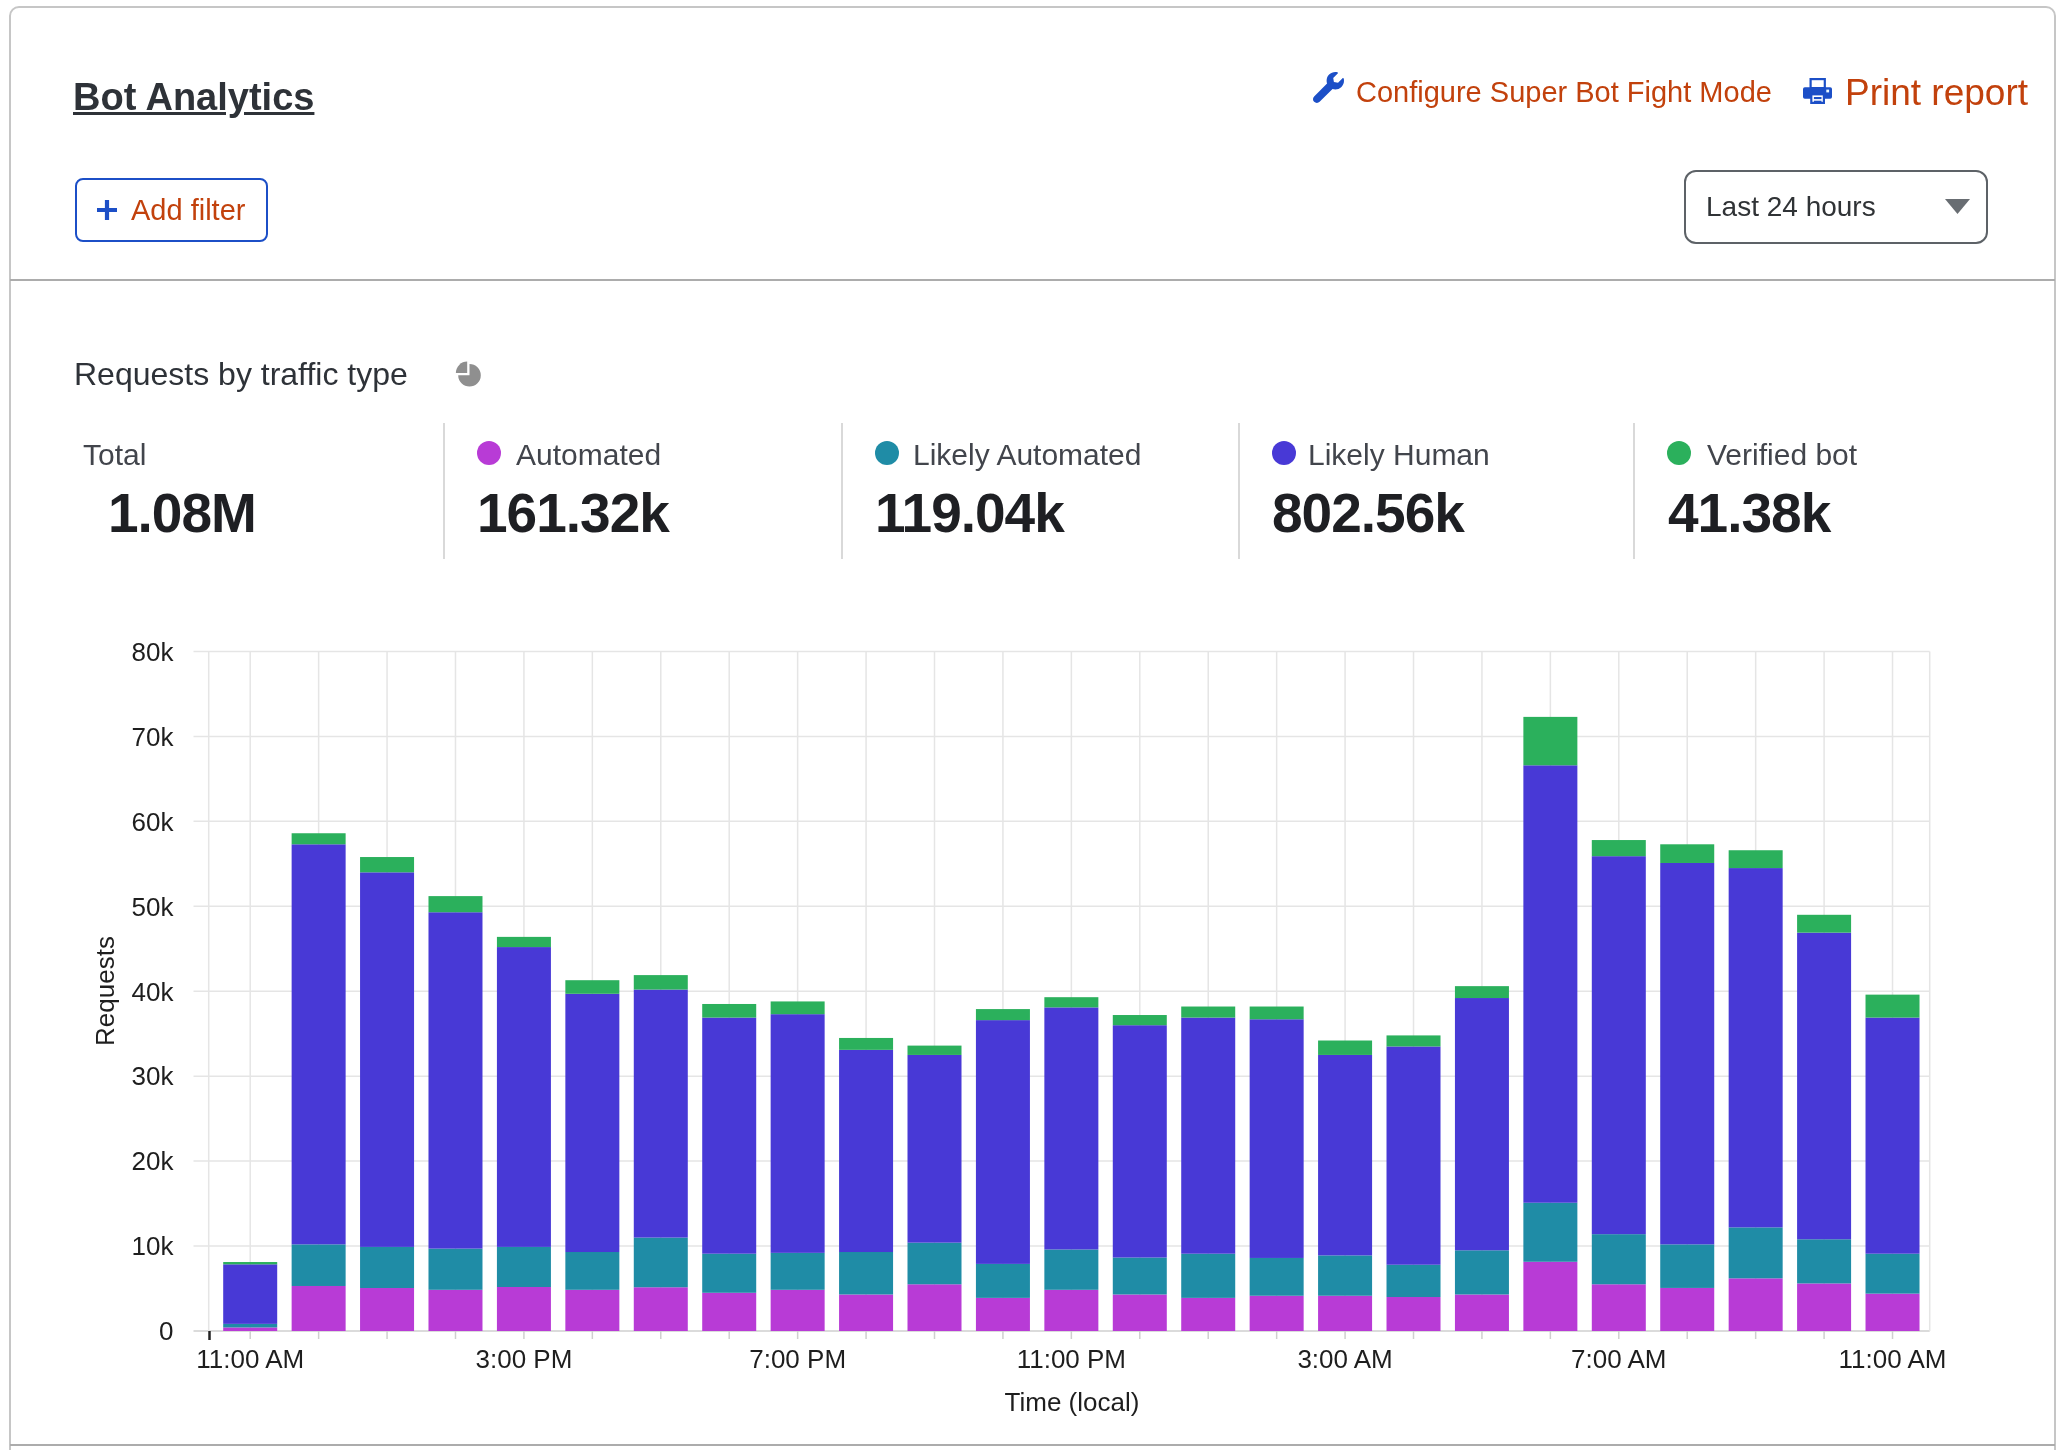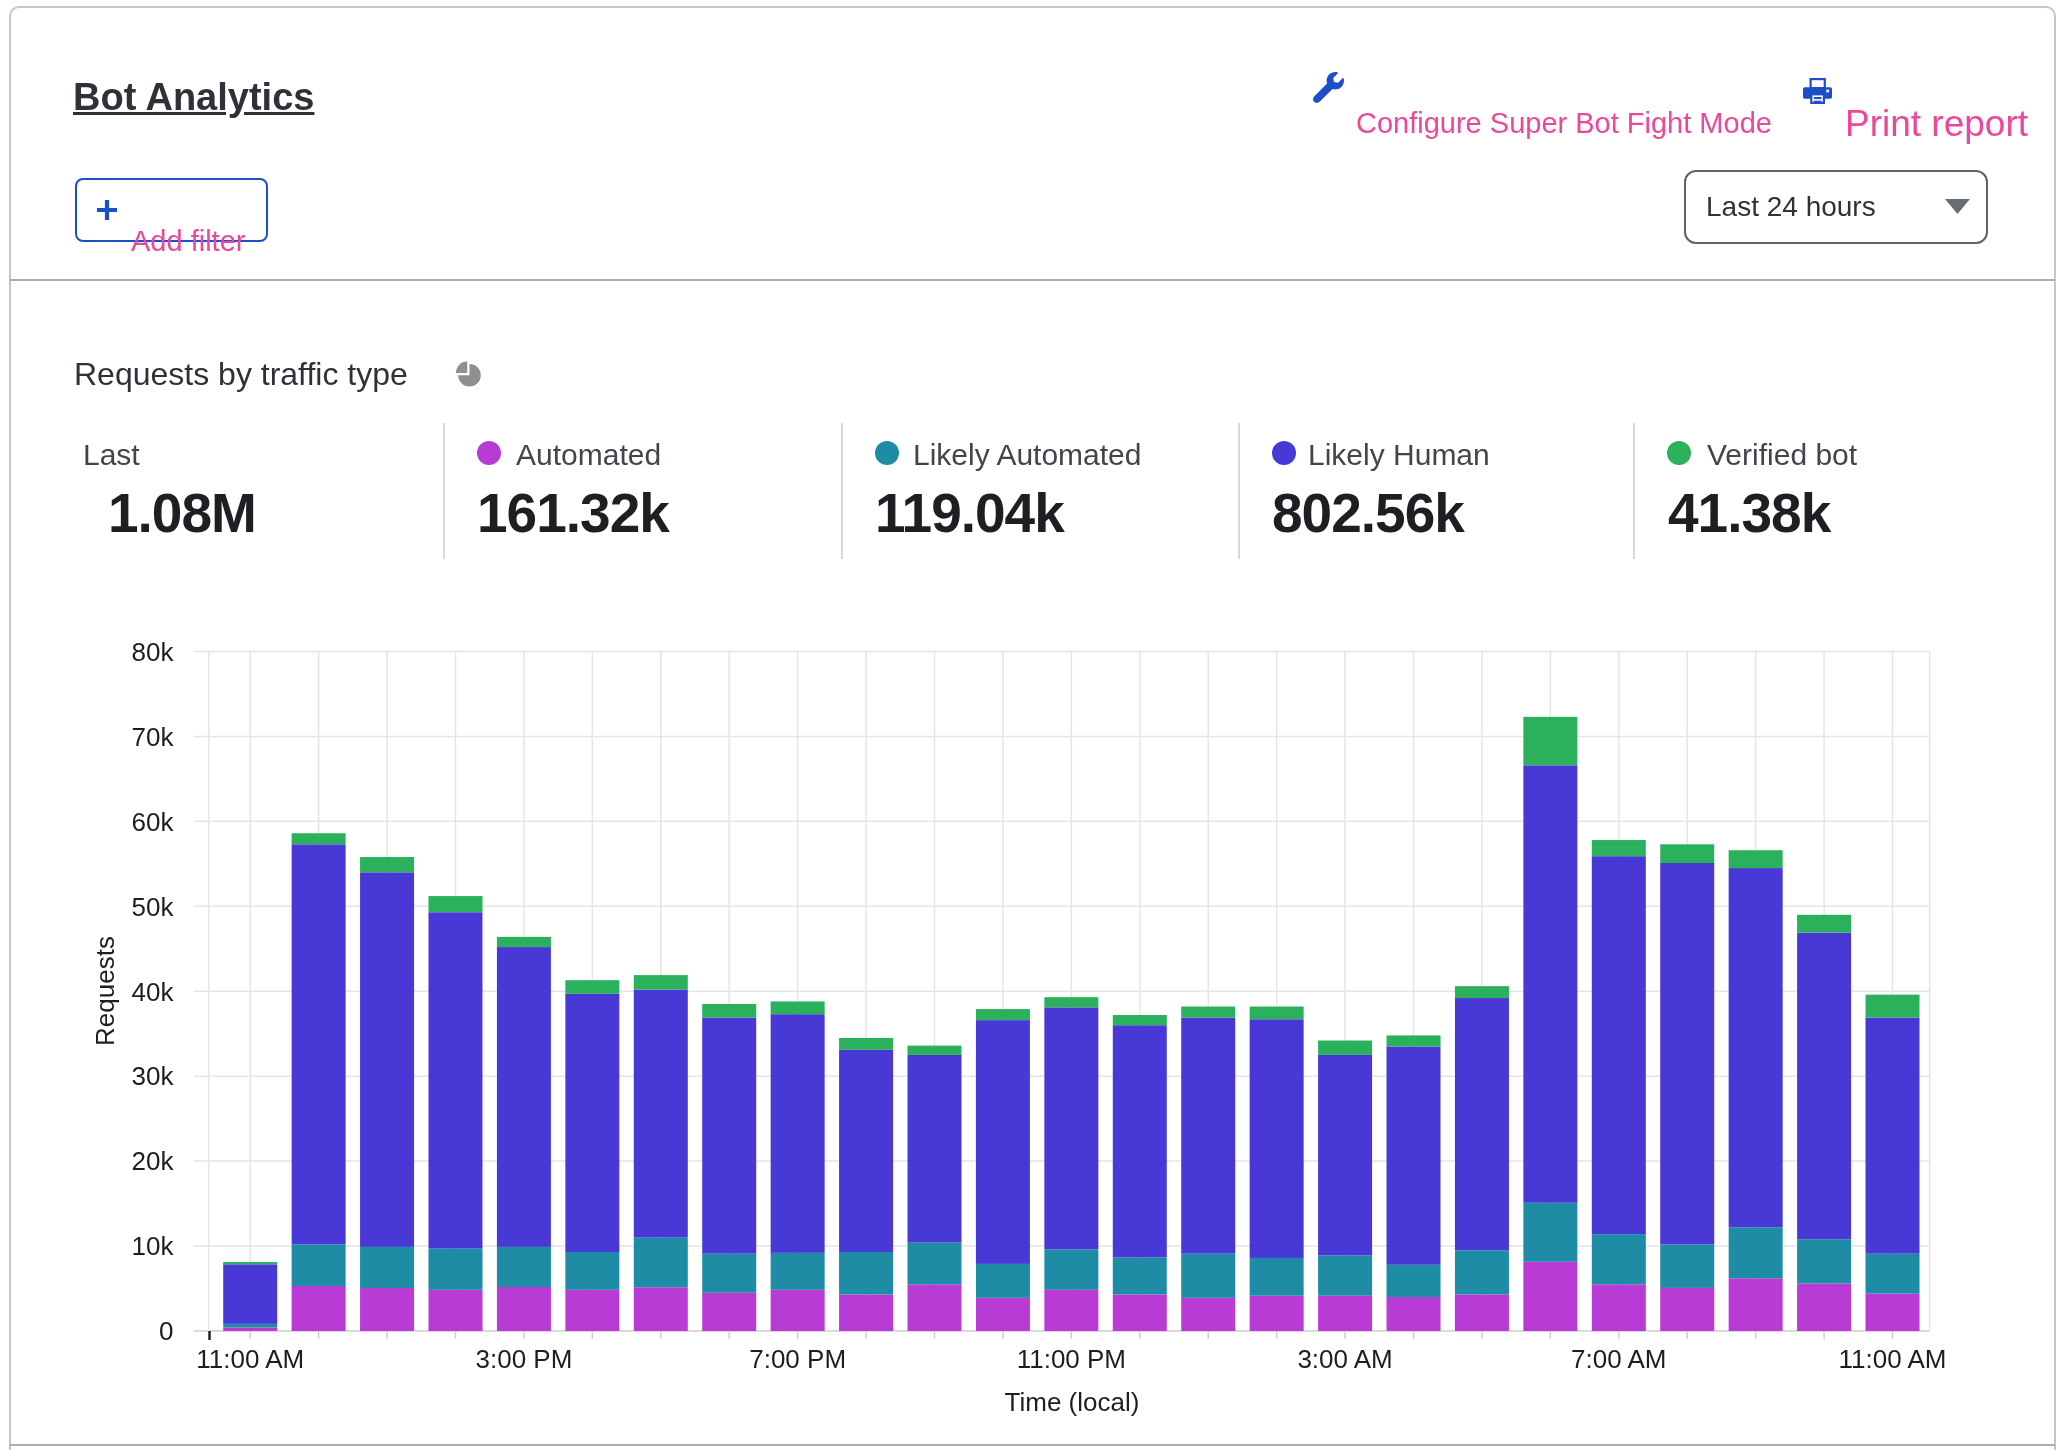--- a/index.html
+++ b/index.html
@@ -1,20 +1,20 @@
 <!DOCTYPE html>
 <html><head>
 <meta charset="utf-8">
 <style>
   * { margin:0; padding:0; box-sizing:border-box; }
   html,body { width:2062px; height:1450px; background:#fff; font-family:"Liberation Sans", sans-serif; position:relative; overflow:hidden; }
   .abs { position:absolute; }
   .card { position:absolute; left:9px; top:6px; width:2047px; height:1500px; border:2px solid #c6c6c6; border-radius:10px 10px 0 0; background:#fff; }
   .divider { position:absolute; left:10px; width:2045px; height:2px; background:#acacac; }
-  .blue { color:#ec4899;margin-top:31px; }
+  .blue { color:#c2410c; }
   .statlabel { font-size:30px; color:#42454c; line-height:30px; }
   .statvalue { font-size:55px; font-weight:bold; color:#1e1f23; line-height:55px; letter-spacing:-1px; }
   .vdiv { position:absolute; top:423px; height:136px; width:2px; background:#d9d9d9; }
   .dot { position:absolute; width:24px; height:24px; border-radius:50%; top:441px; }
 </style>
 </head>
 <body>
   <div class="card"></div>
   <div class="divider" style="top:279px;"></div>
   <div class="divider" style="top:1444px;"></div>
@@ -51,21 +51,21 @@
   <svg class="abs" style="left:453px; top:358px;" width="33" height="33" viewBox="0 0 33 33">
     <path d="M16.5 17.2 L16.5 5.9 A 11.3 11.3 0 1 1 5.2 17.2 Z" fill="#8f8f8f"></path>
     <path d="M14.2 14.9 L2.9 14.9 A 11.3 11.3 0 0 1 14.2 3.6 Z" fill="#8f8f8f"></path>
   </svg>
 
   <div class="vdiv" style="left:443px;"></div>
   <div class="vdiv" style="left:841px;"></div>
   <div class="vdiv" style="left:1238px;"></div>
   <div class="vdiv" style="left:1633px;"></div>
 
-  <div class="abs statlabel" style="left:83px; top:440px;">Last</div>
+  <div class="abs statlabel" style="left:83px; top:440px;">Total</div>
   <div class="abs statvalue" style="left:64px; top:486px;margin-left:44px;">1.08M</div>
 
   <div class="dot" style="left:477px; background:#b83bd6;"></div>
   <div class="abs statlabel" style="left:516px; top:440px;">Automated</div>
   <div class="abs statvalue" style="left:477px; top:486px;">161.32k</div>
 
   <div class="dot" style="left:875px; background:#1f8ca6;"></div>
   <div class="abs statlabel" style="left:913px; top:440px;">Likely Automated</div>
   <div class="abs statvalue" style="left:875px; top:486px;">119.04k</div>
 

